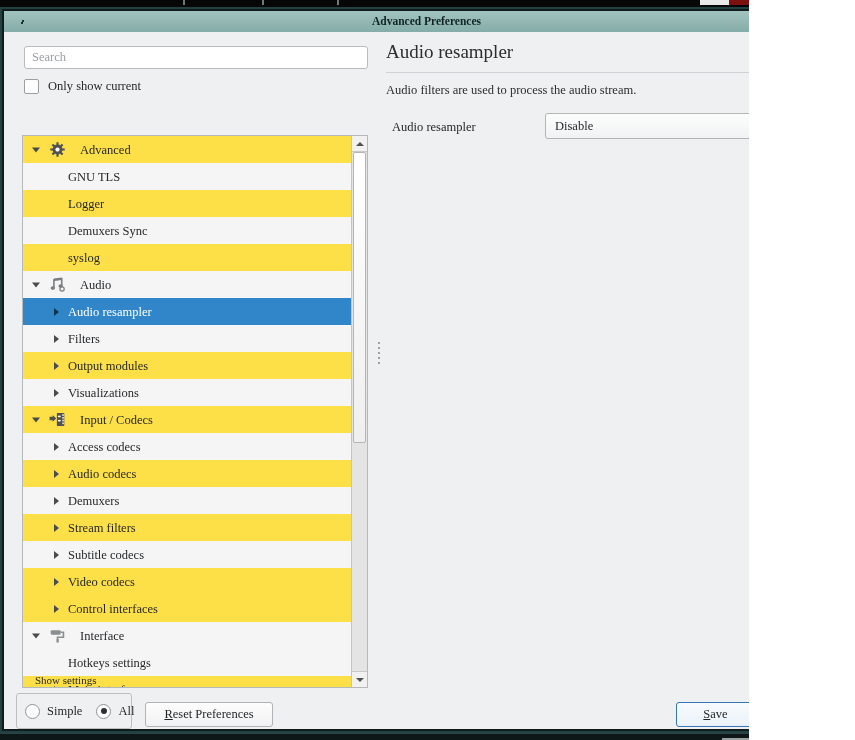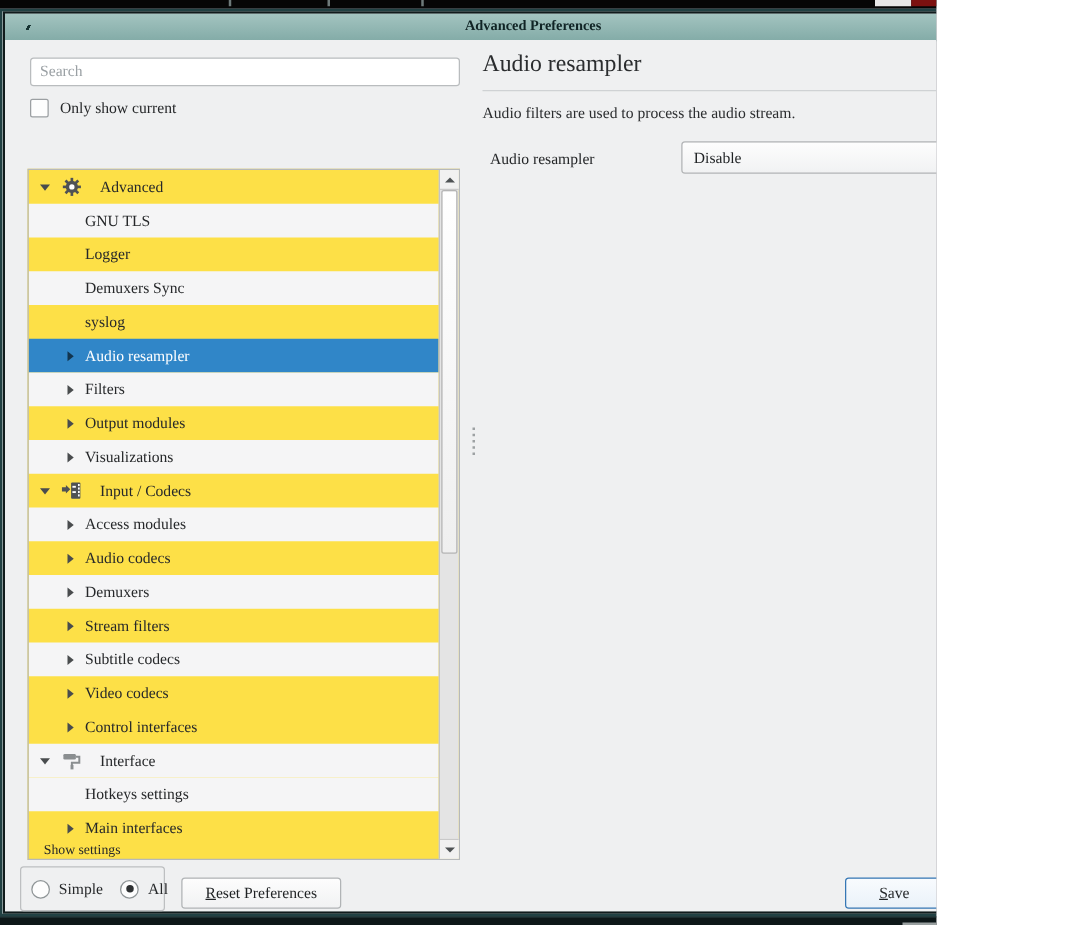--- a/index.html
+++ b/index.html
@@ -211,20 +211,33 @@
               <span class="tree-label lvl1">GNU TLS</span>
             </div>
             <div class="tree-row">
               <span class="tree-label lvl1">Logger</span>
             </div>
             <div class="tree-row alt">
               <span class="tree-label lvl1">Demuxers Sync</span>
             </div>
             <div class="tree-row">
               <span class="tree-label lvl1">syslog</span>
+            </div>
+            <div class="tree-row alt">
+              <span class="arrow expanded lvl0"></span>
+              <span class="tree-icon">
+                <svg width="17" height="17" viewBox="0 0 16 16" fill="none">
+       <path d="M4.6 11 V3.6 L12 2.6 V9" stroke="#7b7f81" stroke-width="1.5"></path>
+       <path d="M4.6 3.6 L12 2.6" stroke="#7b7f81" stroke-width="2.4"></path>
+       <ellipse cx="3.6" cy="11.4" rx="2.1" ry="1.7" fill="#7b7f81"></ellipse>
+       <ellipse cx="11" cy="9.4" rx="2.1" ry="1.7" fill="#7b7f81"></ellipse>
+       <circle cx="12.3" cy="12.3" r="2" stroke="#7b7f81" stroke-width="1.2"></circle>
+                </svg>
+              </span>
+              <span class="tree-label lvl0">Audio</span>
             </div>
             <div class="tree-row selected">
               <span class="arrow collapsed lvl1"></span>
               <span class="tree-label lvl1">Audio resampler</span>
             </div>
             <div class="tree-row alt">
               <span class="arrow collapsed lvl1"></span>
               <span class="tree-label lvl1">Filters</span>
             </div>
             <div class="tree-row">
@@ -246,21 +259,21 @@
        <rect x="12.6" y="8.2" width="1.3" height="1.6" fill="#fff"></rect>
        <rect x="12.6" y="10.8" width="1.3" height="1.6" fill="#fff"></rect>
        <rect x="8.4" y="4.4" width="2.6" height="1.4" fill="#fff"></rect>
        <rect x="8.4" y="8.4" width="2.6" height="1.4" fill="#fff"></rect>
                 </svg>
               </span>
               <span class="tree-label lvl0">Input / Codecs</span>
             </div>
             <div class="tree-row alt">
               <span class="arrow collapsed lvl1"></span>
-              <span class="tree-label lvl1">Access modules</span>
+              <span class="tree-label lvl1">Access codecs</span>
             </div>
             <div class="tree-row">
               <span class="arrow collapsed lvl1"></span>
               <span class="tree-label lvl1">Audio codecs</span>
             </div>
             <div class="tree-row alt">
               <span class="arrow collapsed lvl1"></span>
               <span class="tree-label lvl1">Demuxers</span>
             </div>
             <div class="tree-row">

